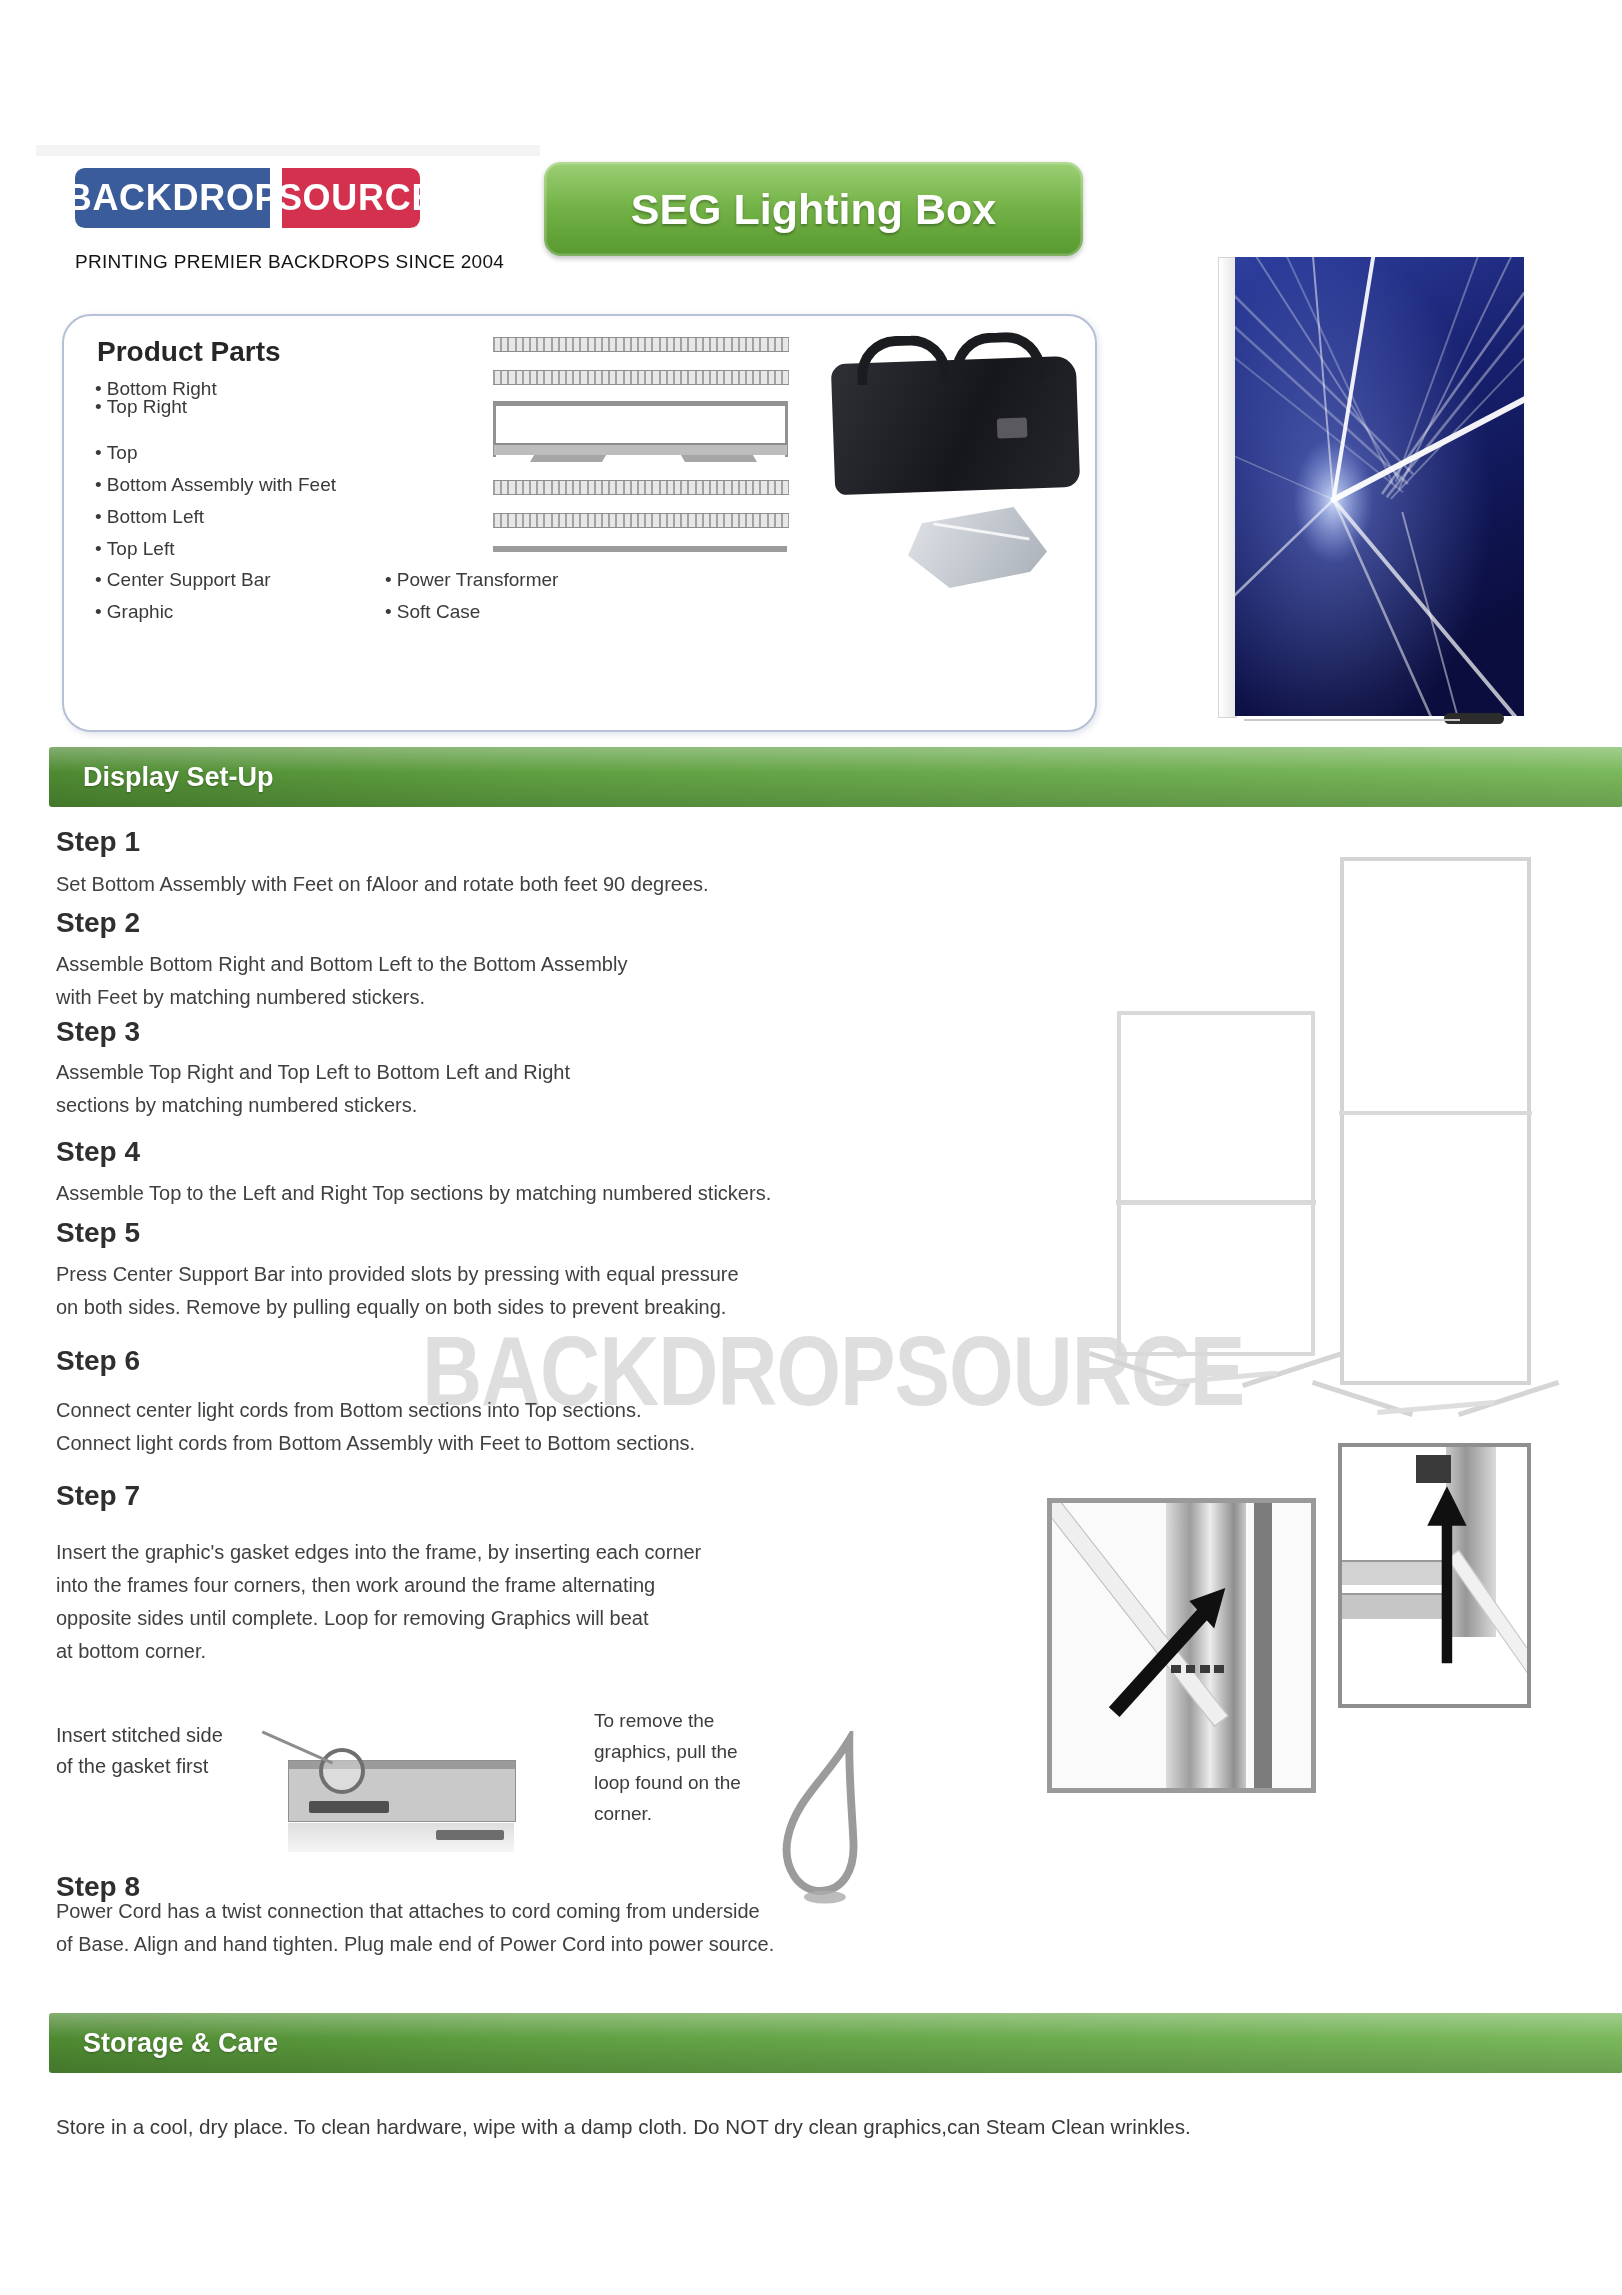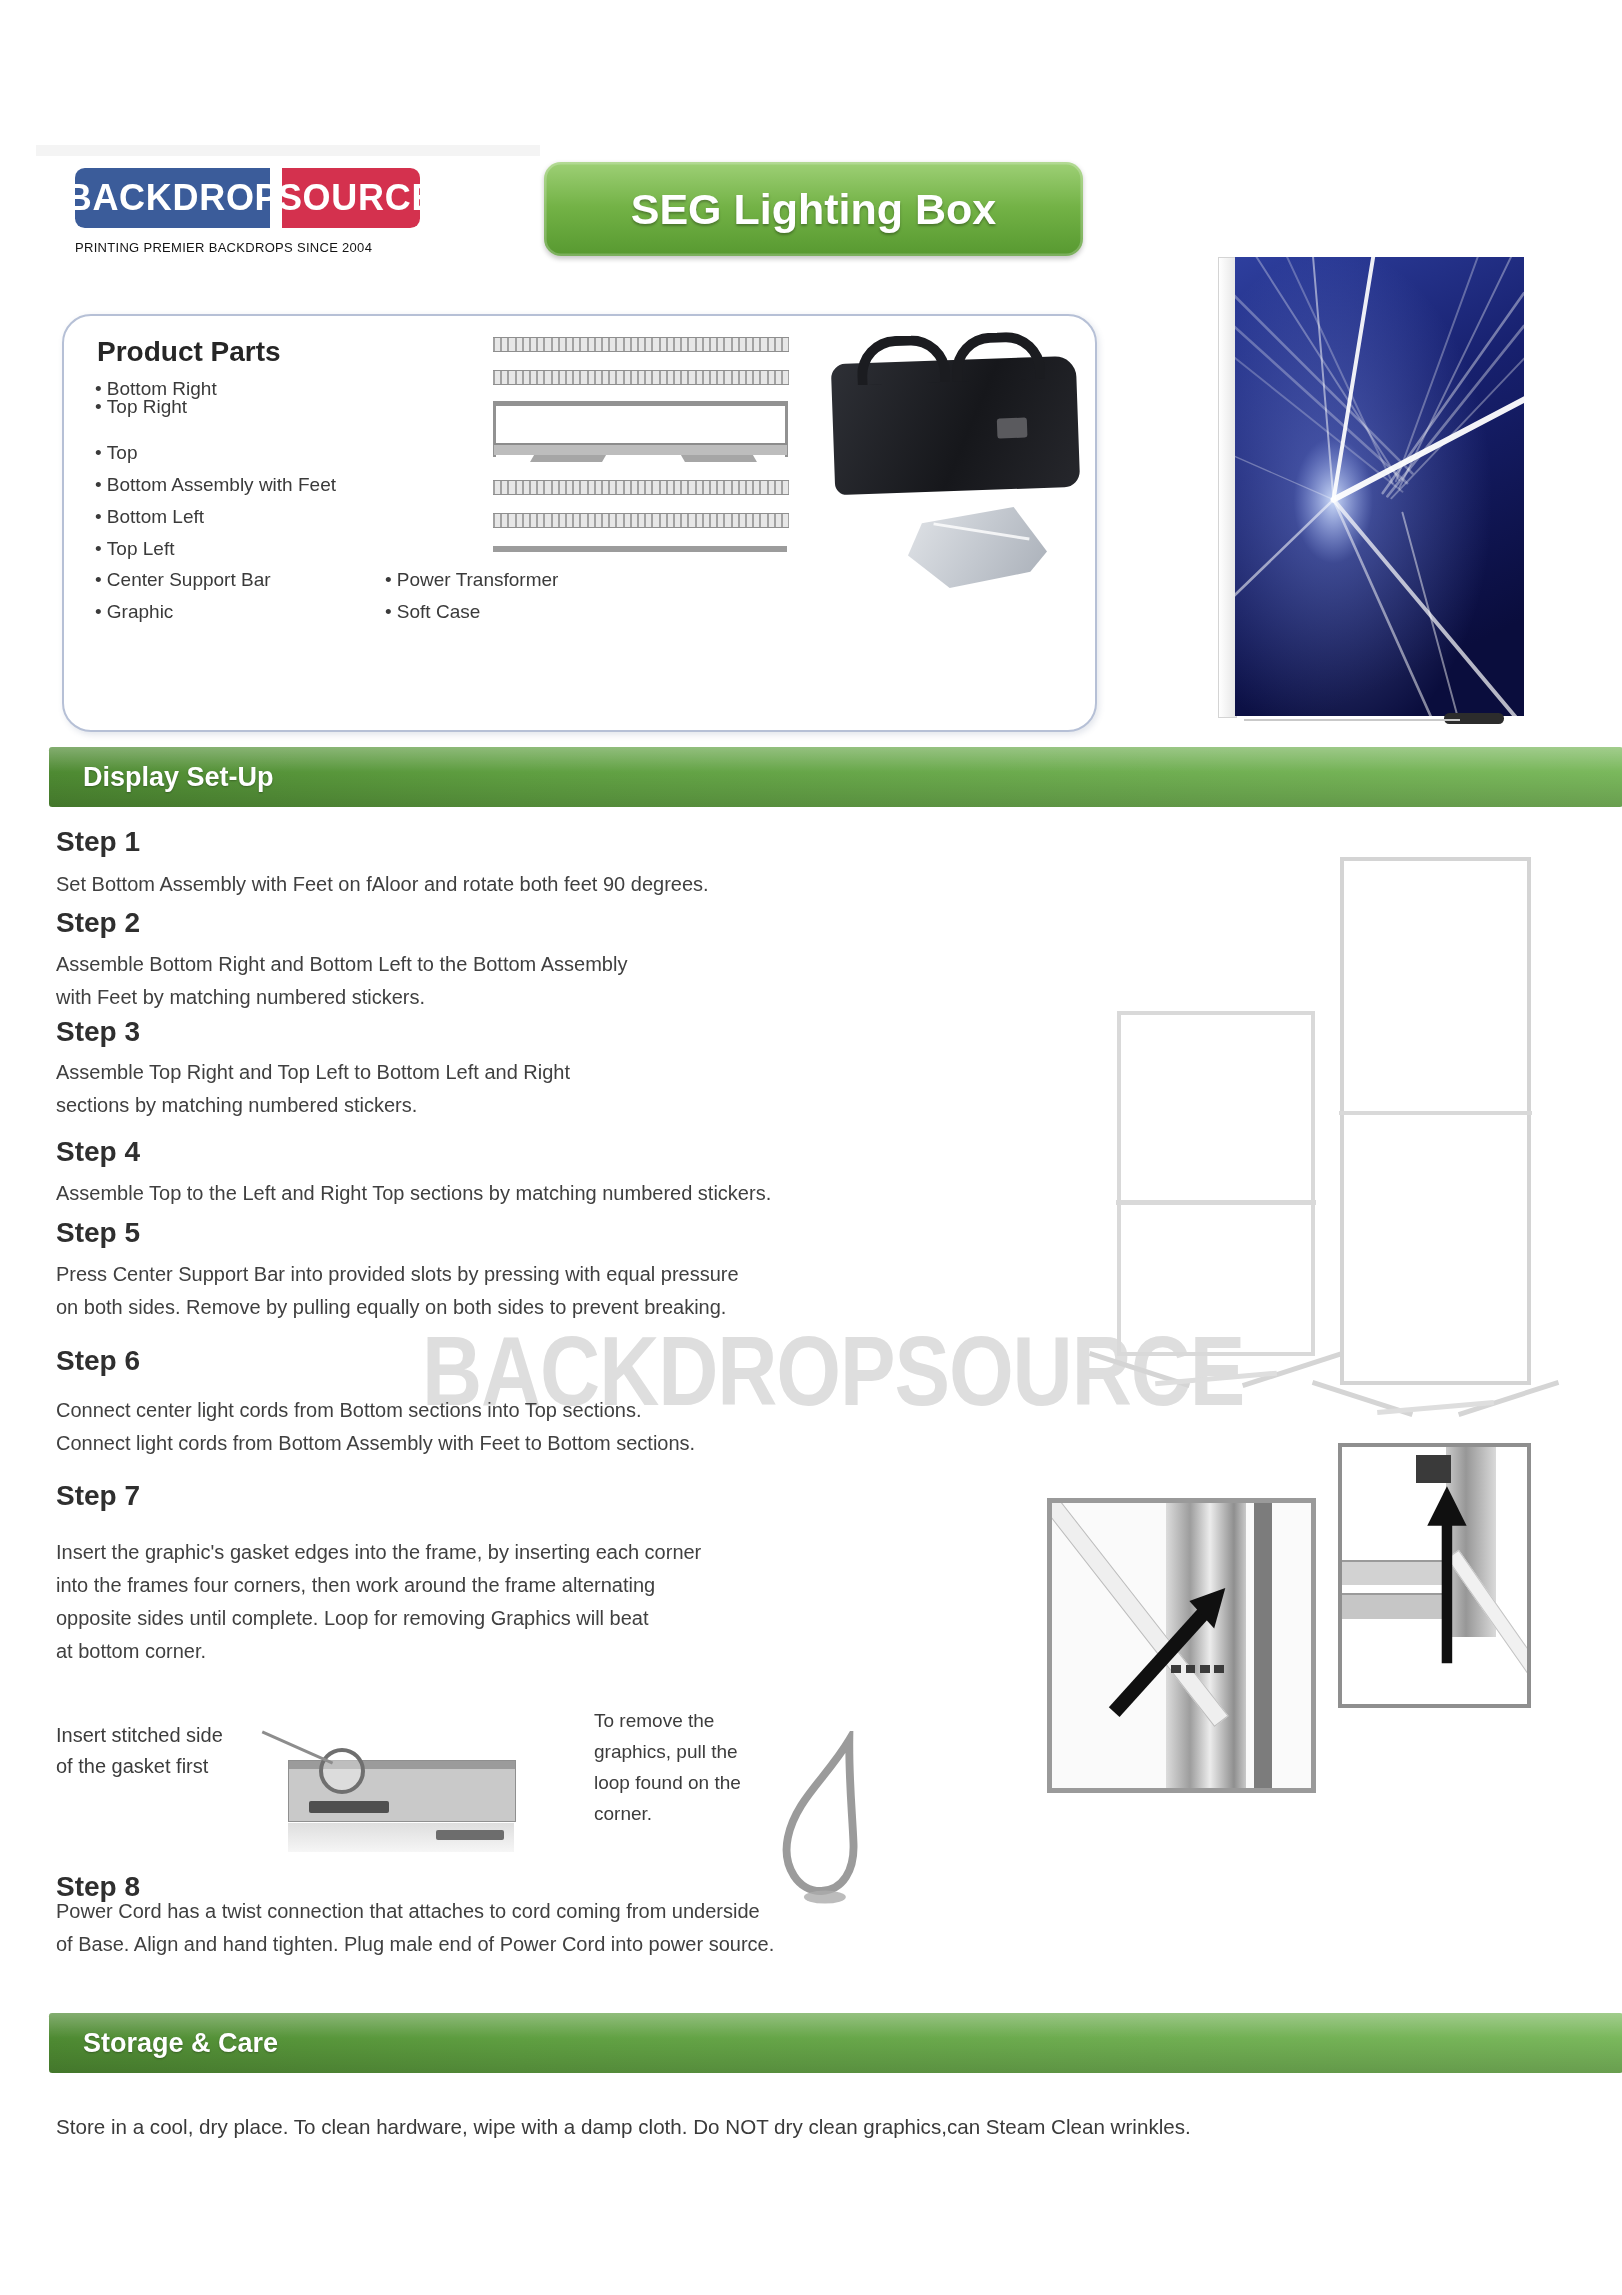--- a/index.html
+++ b/index.html
@@ -12,21 +12,21 @@
   
   .scan-band{left:36px;top:145px;width:504px;height:10.5px;background:#f4f4f4;}
 
   
   .logo-wrap{left:75px;top:168px;z-index:3;}
   .logo-row{display:flex;height:60px;border-radius:9.8px;overflow:hidden;width:345px;gap:12px;}
   .logo-blue{width:195px;background:#3b5c9a;color:#fff;display:flex;align-items:center;justify-content:center;
     font-size:36px;font-weight:bold;letter-spacing:0.7px;}
   .logo-red{width:150px;background:#d4314e;color:#fff;display:flex;align-items:center;justify-content:center;
     font-size:36px;font-weight:bold;letter-spacing:0.7px;}
-  .tagline{margin-top:12px;font-size:13px;color:#141414;letter-spacing:0.3px;white-space:nowrap;}
+  .tagline{margin-top:23px;font-size:19px;color:#141414;letter-spacing:0.3px;white-space:nowrap;}
 
   
   .title-btn{left:544px;top:162px;width:539px;height:94px;border-radius:17px;
     background:linear-gradient(180deg,#9ed076 0%,#73b246 48%,#579930 100%);
     box-shadow:inset 0 0 0 2.6px rgba(255,255,255,0.22), 0 2.6px 5.2px rgba(0,0,0,0.22);
     display:flex;align-items:center;justify-content:center;z-index:3;}
   .title-btn span{color:#fff;font-size:43px;font-weight:bold;text-shadow:0 2px 2.6px rgba(0,0,0,0.3);}
 
   
   .parts-box{left:62px;top:314px;width:1031px;height:414px;background:#fff;

